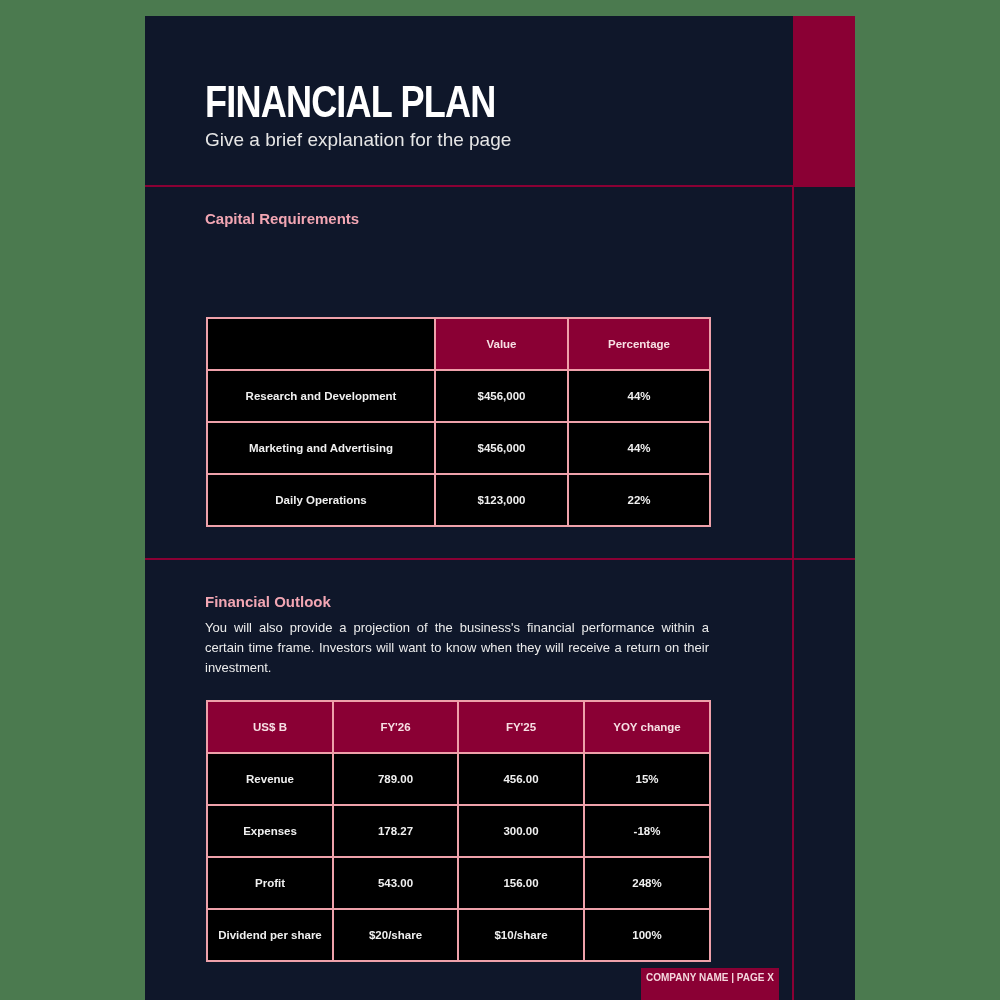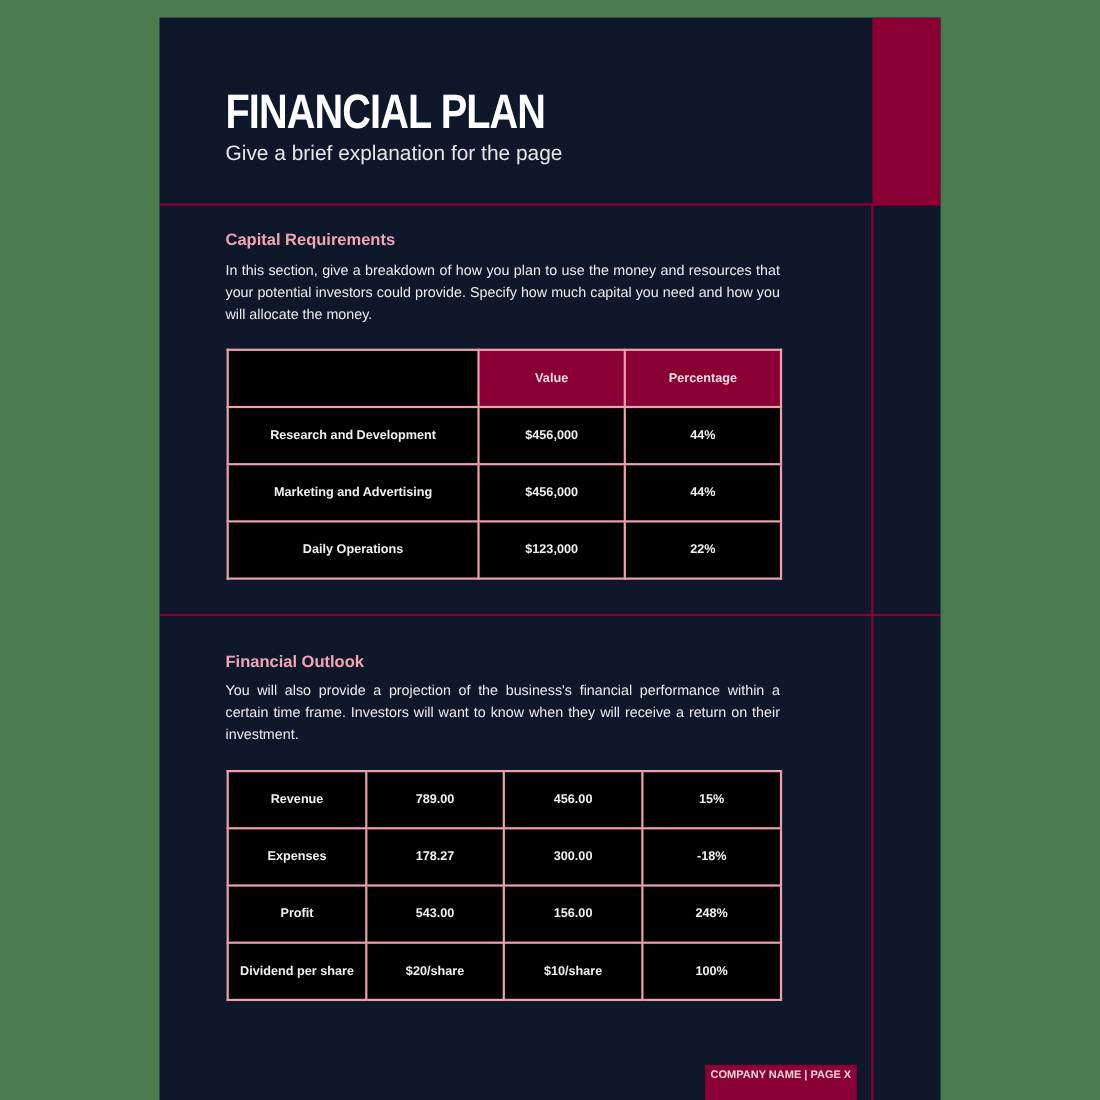--- a/index.html
+++ b/index.html
@@ -111,21 +111,20 @@
 <div class="page">
   <div class="accent-block"></div>
   <div class="hline" style="top:169px;"></div>
   <div class="hline" style="top:542px;"></div>
   <div class="vline"></div>
 
   <h1 class="title">FINANCIAL PLAN</h1>
   <div class="subtitle">Give a brief explanation for the page</div>
 
   <h2 class="section-heading" style="top:194px;">Capital Requirements</h2>
-  <p class="section-body" style="top:220px;">In this section, give a breakdown of how you plan to use the money and resources that your potential investors could provide. Specify how much capital you need and how you will allocate the money.</p>
 
   <table class="data-table" style="top:301px;">
     <colgroup>
       <col style="width:228px">
         <col style="width:133px">
         <col style="width:142px">
     </colgroup>
     <tbody>
         <tr>
       <th class="blank"></th>
@@ -154,20 +153,26 @@
   <p class="section-body" style="top:602px;">You will also provide a projection of the business's financial performance within a certain time frame. Investors will want to know when they will receive a return on their investment.</p>
 
   <table class="data-table" style="top:684px;">
     <colgroup>
       <col style="width:126px">
         <col style="width:125px">
         <col style="width:126px">
         <col style="width:126px">
     </colgroup>
     <tbody>
+        <tr>
+      <th>US$ B</th>
+      <th>FY'26</th>
+      <th>FY'25</th>
+      <th>YOY change</th>
+    </tr>
     <tr>
       <td>Revenue</td>
       <td>789.00</td>
       <td>456.00</td>
       <td>15%</td>
     </tr>
     <tr>
       <td>Expenses</td>
       <td>178.27</td>
       <td>300.00</td>

